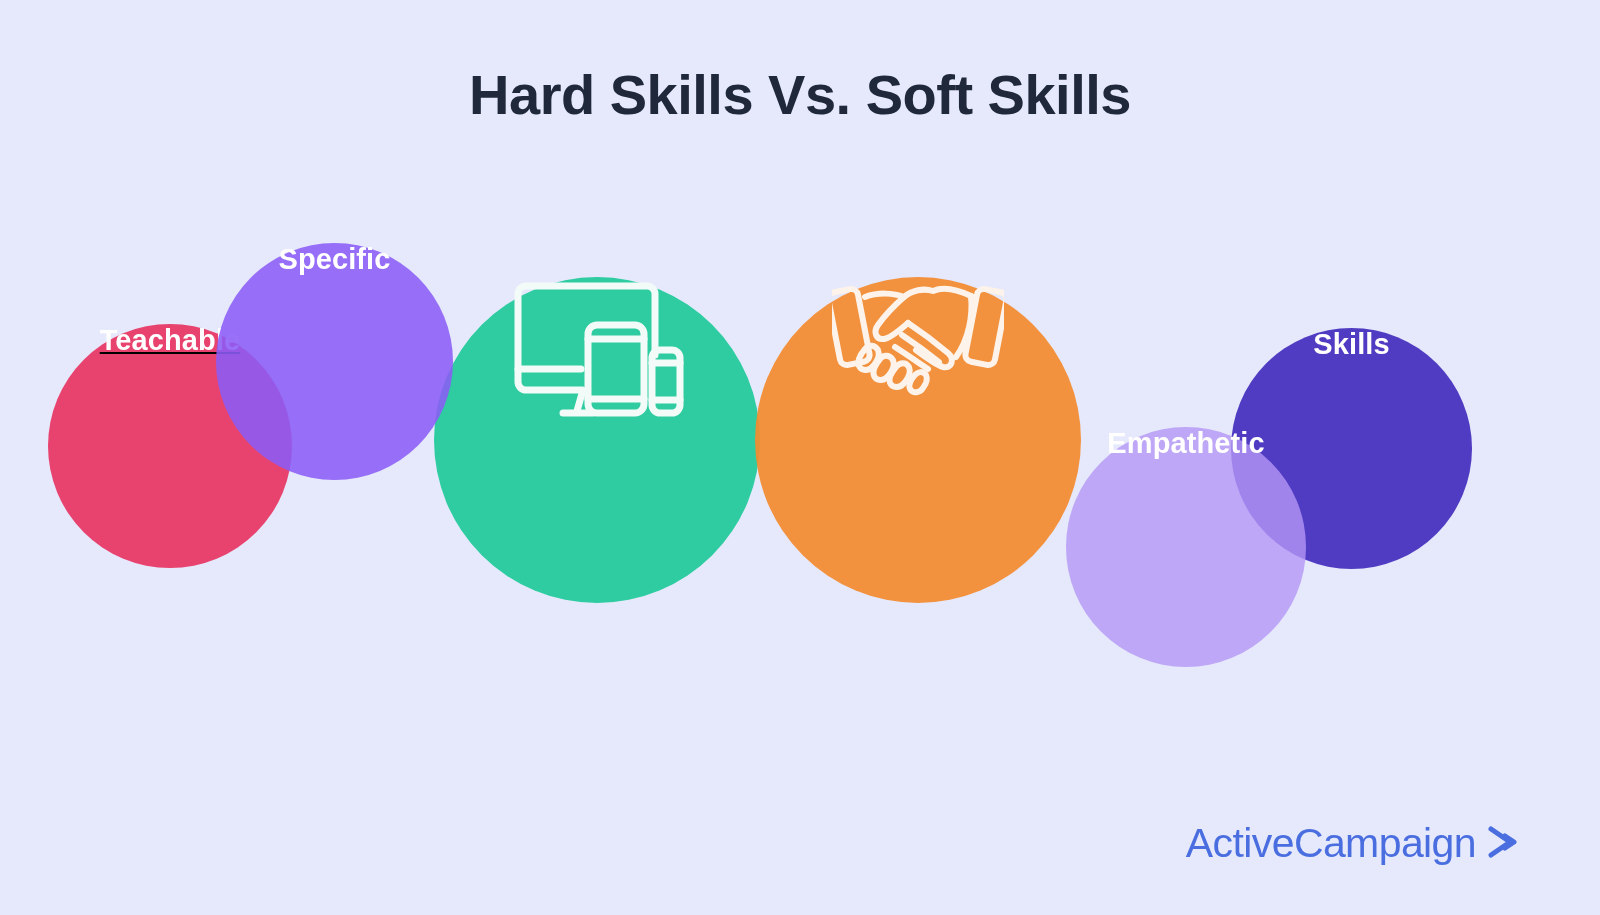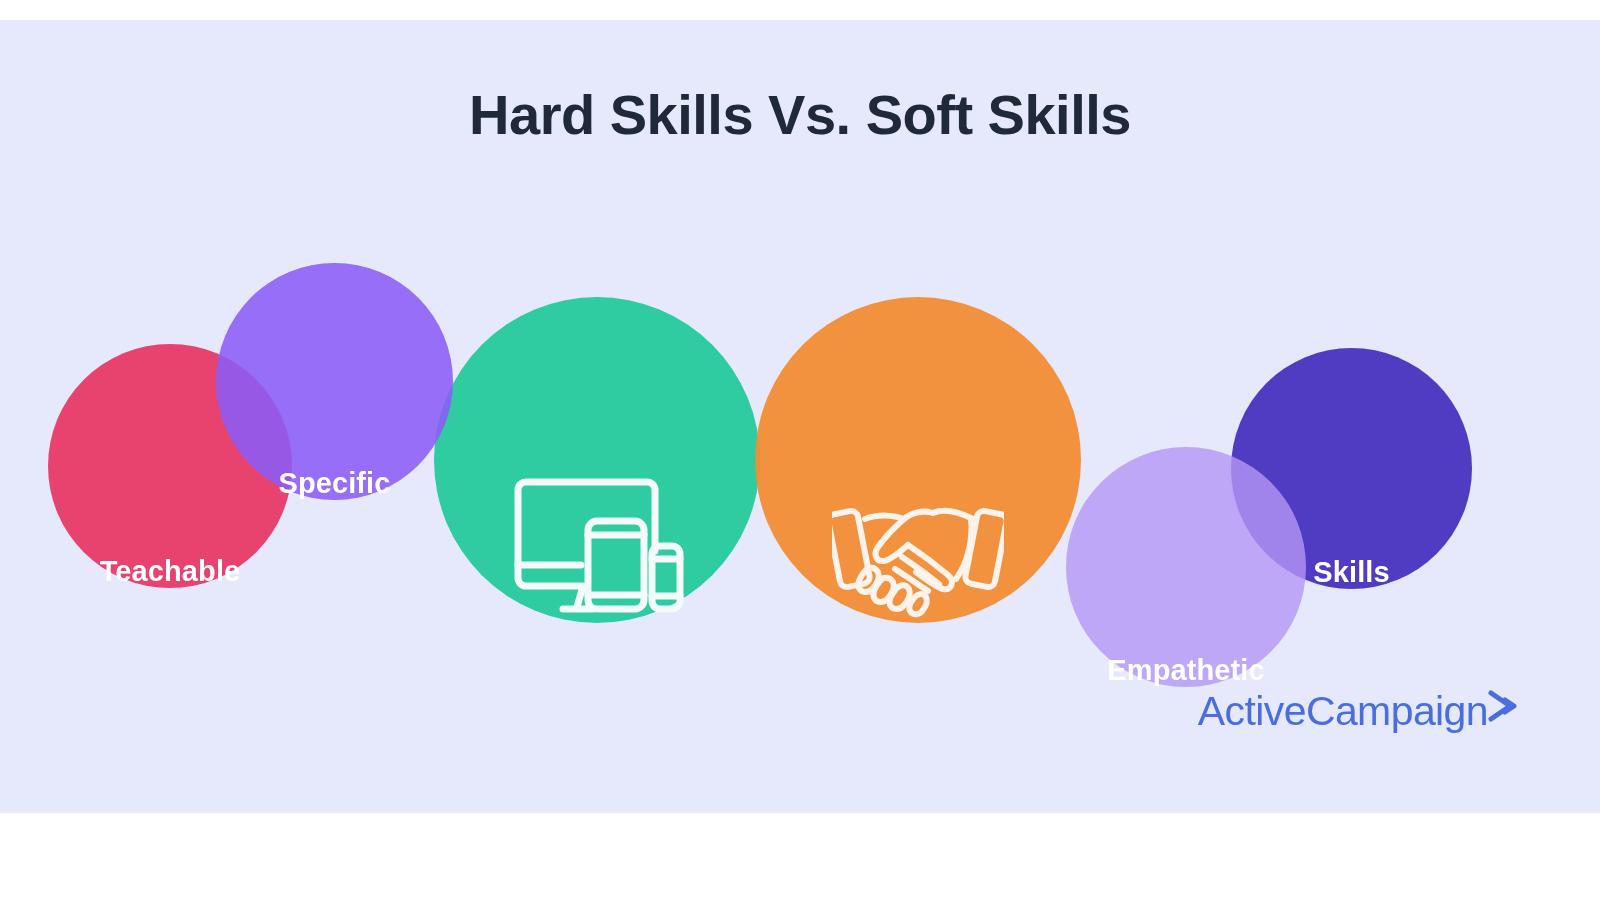--- a/index.html
+++ b/index.html
@@ -9,24 +9,23 @@
   body {
     width: 1600px;
     height: 915px;
     overflow: hidden;
     font-family: "Liberation Sans", sans-serif;
   }
 
   #canvas {
     position: relative;
     width: 1600px;
-    height: 793px;
+    height: 915px;
     background: #e5e9fb;
     overflow: hidden;
-    margin-top: 20px;
   }
 
   
   #title {
     position: absolute;
     top: 62px;
     left: 0;
     width: 1600px;
     text-align: center;
     font-size: 56px;
@@ -42,40 +41,41 @@
     top: 0;
     left: 0;
     width: 1600px;
     height: 915px;
   }
 
   .circle {
     position: absolute;
     border-radius: 50%;
     display: flex;
-    align-items: flex-end;
+    align-items: flex-start;
     justify-content: center;
   }
 
   .circle-label {
     position: relative;
     z-index: 2;
     color: #ffffff;
     font-weight: 700;
     font-size: 29px;
     letter-spacing: 0.1px;
     white-space: nowrap;
     text-align: center;
     pointer-events: none;
   }
 
   
   .c-teachable {
     left: 48px;  top: 324px;  width: 244px; height: 244px;
     background: #e8436f;
+    text-decoration: underline;
   }
   .c-specific {
     left: 216px; top: 243px;  width: 237px; height: 237px;
     background: rgba(139, 92, 246, 0.88);
   }
   .c-ability {
     left: 214px; top: 420px;  width: 240px; height: 240px;
     background: rgba(240, 198, 55, 0.86);
   }
   .c-hard {
@@ -118,22 +118,24 @@
   .big-icon {
     position: relative;
     z-index: 3;
     pointer-events: none;
   }
 
   
   #logo {
     position: absolute;
     right: 78px;
-    bottom: 78px;
+    bottom: 48px;
     display: flex;
+    align-items: center;
+    gap: 12px;
   }
   #logo-text {
     font-size: 41px;
     font-weight: 400;
     color: #4a6ee0;
     letter-spacing: -0.6px;
     white-space: nowrap;
   }
   #logo-mark {
     display: block;

